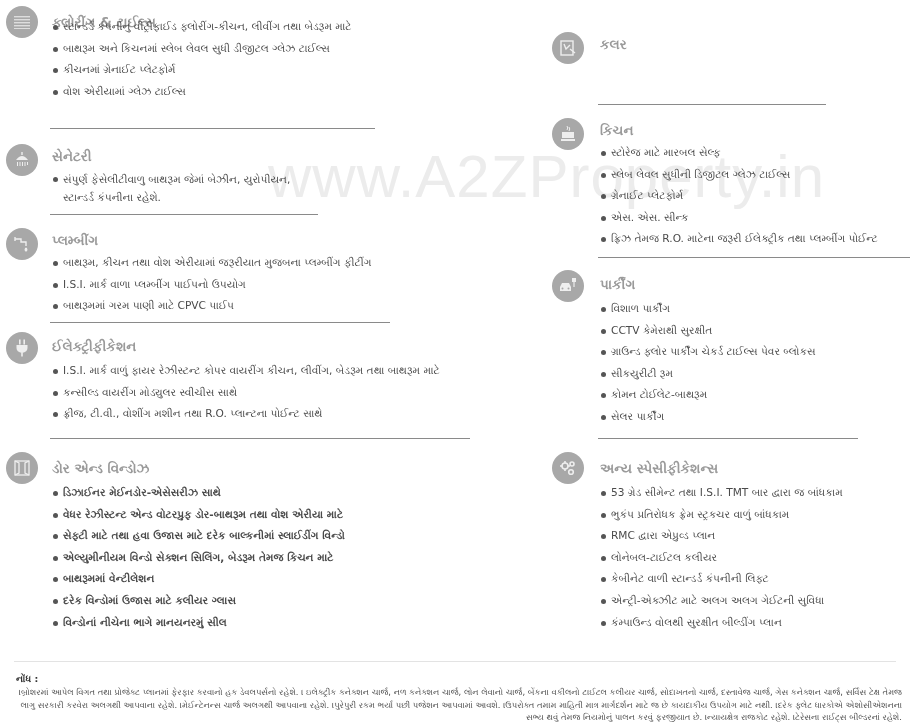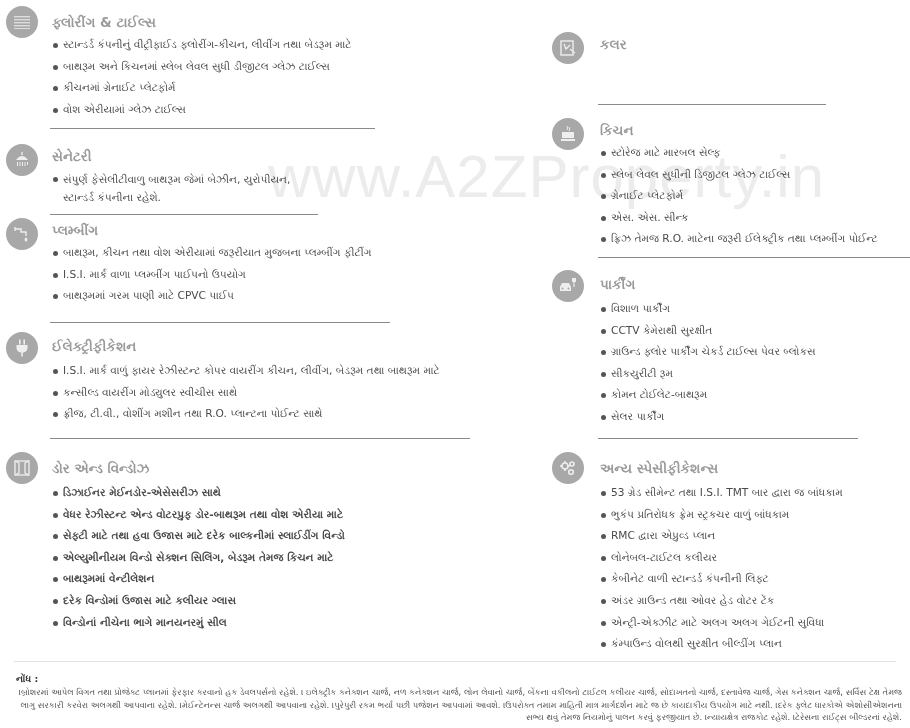--- a/index.html
+++ b/index.html
@@ -67,21 +67,21 @@
           <g fill="#ddd">
             <rect x="2" y="4" width="16" height="1.4"></rect>
             <rect x="2" y="7" width="16" height="1.4"></rect>
             <rect x="2" y="10" width="16" height="1.4"></rect>
             <rect x="2" y="13" width="16" height="1.4"></rect>
             <rect x="2" y="16" width="16" height="1.0"></rect>
           </g>
         </svg>
     </div>
     <div class="sec-title">ફ્લોરીંગ &amp; ટાઈલ્સ</div>
-    <ul class="sec-list" style="top:30px;">
+    <ul class="sec-list" style="top:12px;">
       <li>સ્ટાન્ડર્ડ કંપનીનું વીટ્રીફાઈડ ફ્લોરીંગ-કીચન, લીવીંગ તથા બેડરૂમ માટે</li>
       <li>બાથરૂમ અને કિચનમાં સ્લેબ લેવલ સુધી ડીજીટલ ગ્લેઝ ટાઈલ્સ</li>
       <li>કીચનમાં ગ્રેનાઈટ પ્લેટફોર્મ</li>
       <li>વોશ એરીયામાં ગ્લેઝ ટાઈલ્સ</li>
     </ul>
   </div>
   <div class="divider" style="left:50px; top:128px; width:325px;"></div>
 
   <div class="section" style="top:138px; height:80px;">
     <div class="sec-icon">
@@ -97,21 +97,21 @@
           </g>
         </svg>
     </div>
     <div class="sec-title">સેનેટરી</div>
     <ul class="sec-list" style="top:32px;">
       <li class="wrap">સંપુર્ણ ફેસેલીટીવાળુ બાથરૂમ જેમાં બેઝીન, યુરોપીયન, સ્ટાન્ડર્ડ કંપનીના રહેશે.</li>
     </ul>
   </div>
   <div class="divider" style="left:50px; top:214px; width:268px;"></div>
 
-  <div class="section" style="top:212px; height:100px;">
+  <div class="section" style="top:222px; height:100px;">
     <div class="sec-icon">
       <svg viewBox="0 0 20 20">
           <g fill="none" stroke="#eee" stroke-width="1.4">
             <path d="M3 5 H9 V8 H14 V12"></path>
             <path d="M3 3 V7"></path>
             <path d="M14 14 q-1.5 2 0 3 q1.5 -1 0 -3"></path>
           </g>
         </svg>
     </div>
     <div class="sec-title">પ્લમ્બીંગ</div>
@@ -246,21 +246,20 @@
           </g>
         </svg>
     </div>
     <div class="sec-title">અન્ય સ્પેસીફીકેશન્સ</div>
     <ul class="sec-list" style="top:32px;">
       <li>53 ગ્રેડ સીમેન્ટ તથા I.S.I. TMT બાર દ્વારા જ બાંધકામ</li>
       <li>ભુકંપ પ્રતિરોધક ફ્રેમ સ્ટ્રકચર વાળું બાંધકામ</li>
       <li>RMC દ્વારા એપ્રુવ્ડ પ્લાન</li>
       <li>લોનેબલ-ટાઈટલ કલીયર</li>
       <li>કેબીનેટ વાળી સ્ટાન્ડર્ડ કંપનીની લિફ્ટ</li>
-      <li>અંડર ગ્રાઉન્ડ તથા ઓવર હેડ વોટર ટેંક</li>
       <li>એન્ટ્રી-એક્ઝીટ માટે અલગ અલગ ગેઈટની સુવિધા</li>
       <li>કંમ્પાઉન્ડ વોલથી સુરક્ષીત બીલ્ડીંગ પ્લાન</li>
     </ul>
   </div>
 </div>
 
 <div class="footer-rule"></div>
 <div class="note-title">નોંધ :</div>
 <div class="note-body">।બ્રોશરમાં આપેલ વિગત તથા પ્રોજેક્ટ પ્લાનમાં ફેરફાર કરવાનો હક ડેવલપર્સનો રહેશે. । ઇલેક્ટ્રીક કનેક્શન ચાર્જ, નળ કનેક્શન ચાર્જ, લોન લેવાનો ચાર્જ, બેંકના વકીલનો ટાઈટલ કલીયર ચાર્જ, સોદાખતનો ચાર્જ, દસ્તાવેજ ચાર્જ, ગેસ કનેક્શન ચાર્જ, સર્વિસ ટેક્ષ તેમજ લાગુ સરકારી કરવેરા અલગથી આપવાના રહેશે. ।મેઈન્ટેનન્સ ચાર્જ અલગથી આપવાના રહેશે. ।પુરેપુરી રકમ ભર્યા પછી પજેશન આપવામાં આવશે. ।ઉપરોક્ત તમામ માહિતી માત્ર માર્ગદર્શન માટે જ છે કાયદાકીય ઉપયોગ માટે નથી. ।દરેક ફ્લેટ ધારકોએ એશોસીએશનના સભ્ય થવું તેમજ નિયમોનું પાલન કરવું ફરજીયાત છે. ।ન્યાયક્ષેત્ર રાજકોટ રહેશે. ।ટેરેસના રાઈટ્સ બીલ્ડરનાં રહેશે.</div>
 

